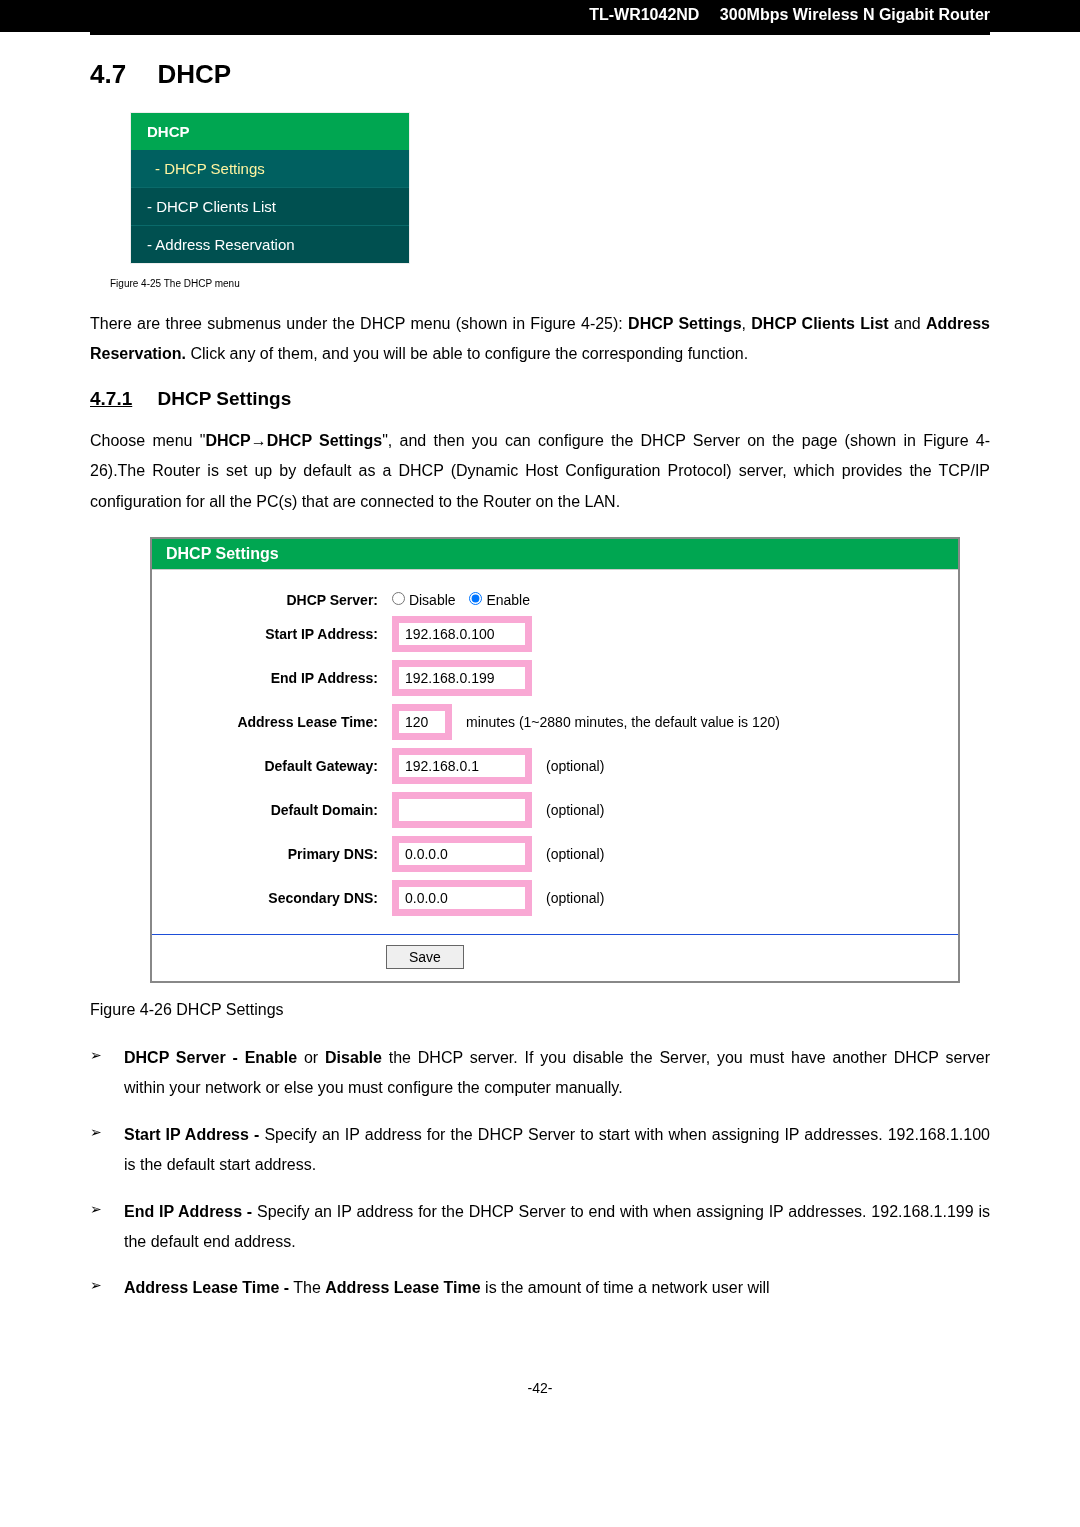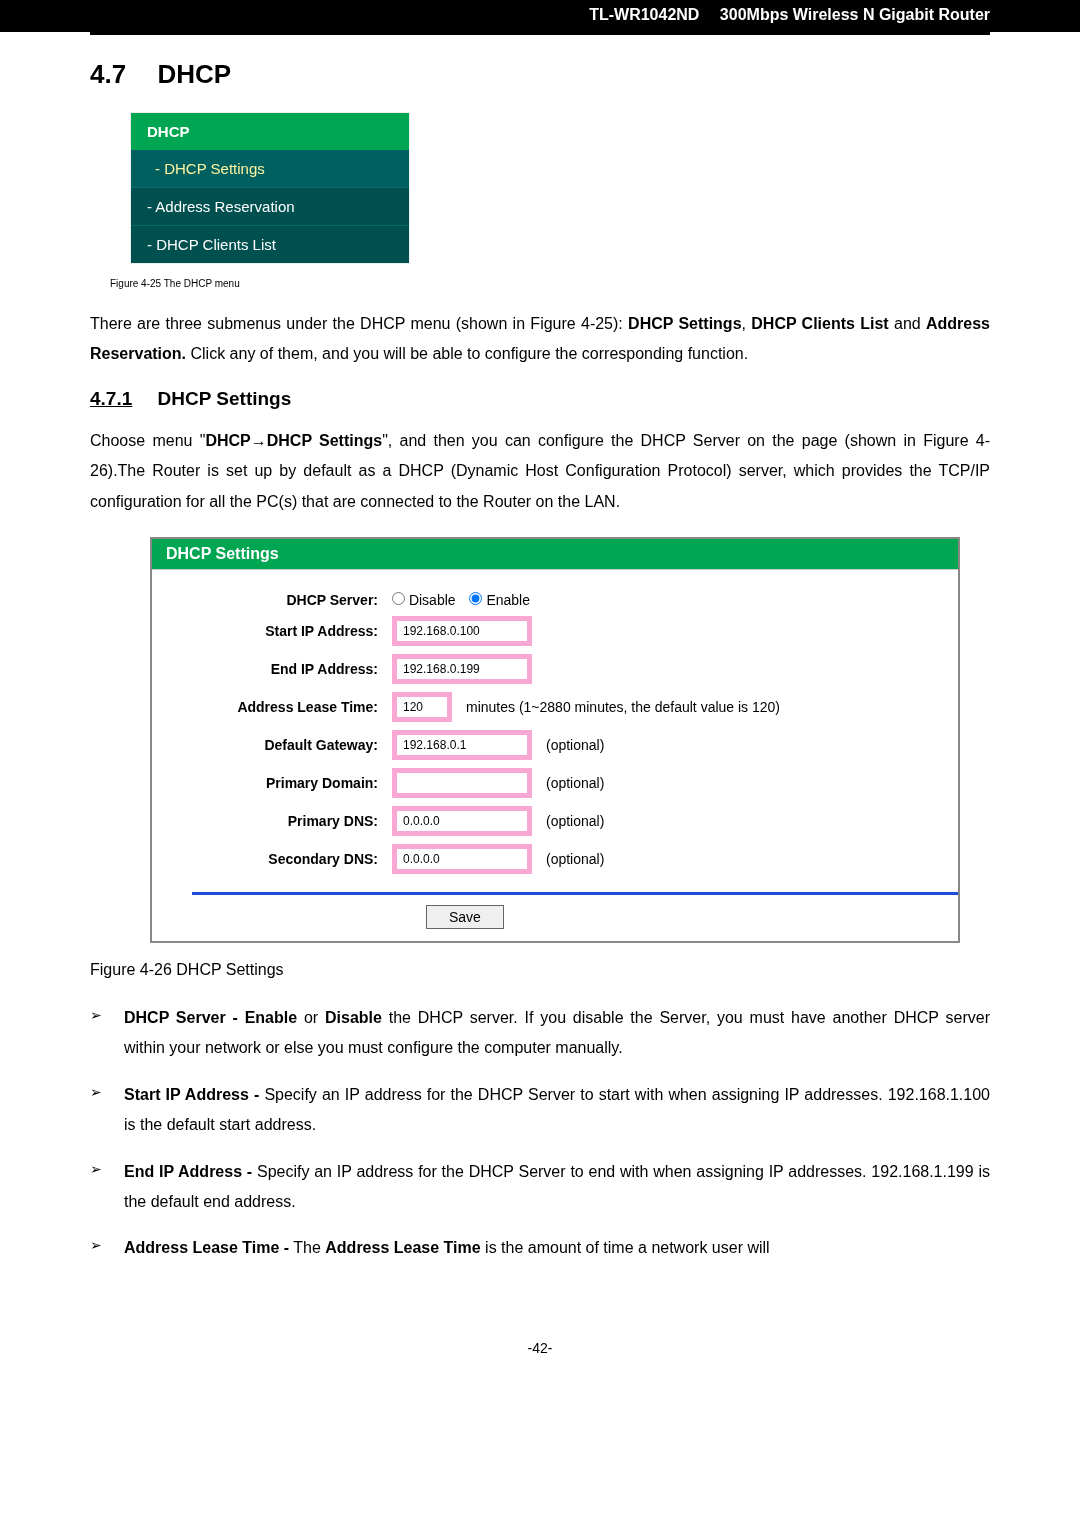--- a/index.html
+++ b/index.html
@@ -104,30 +104,29 @@
   }
   .form-label {
     width: 220px;
     text-align: right;
     font-weight: bold;
     padding-right: 14px;
   }
   .text-input {
     width: 140px;
     padding: 3px 6px;
-    font-size: 12px;
-    border: 5px solid #f9a8d4;
+    font-size: 14px;
+    border: 7px solid #f9a8d4;
   }
   .small-input { width: 60px; }
   .hint { margin-left: 14px; font-size: 14px; }
   .radio-group label { margin-right: 10px; font-size: 14px; }
   .panel-footer {
-    border-top: 3px solid #1d4ed8;
+    border-top: 1px solid #1d4ed8;
     padding: 10px 0 12px 234px;
-    margin-left: 40px;
   }
   .save-btn {
     padding: 3px 22px;
     font-size: 14px;
     border: 1px solid #666;
     background: #efefef;
   }
 
   .centered-caption {
     text-align: left;
@@ -176,22 +175,22 @@
 <div class="content">
 
   <h2 class="section-title">
     <span class="num">4.7</span>
     <span>DHCP</span>
   </h2>
 
   <div class="menu-block">
     <div class="menu-head">DHCP</div>
     <div class="menu-sel">- DHCP Settings</div>
+    <div class="menu-item">- DHCP Clients List</div>
     <div class="menu-item">- Address Reservation</div>
-    <div class="menu-item">- DHCP Clients List</div>
   </div>
 
   <div class="fig-caption">Figure 4-25    The DHCP menu</div>
 
   <p class="body">
     <span>There are three submenus under the DHCP menu (shown in </span><span>Figure 4-25</span><span>): </span><b>DHCP Settings</b><span>, </span><b>DHCP Clients List</b><span> and </span><b>Address Reservation.</b><span> Click any of them, and you will be able to configure the corresponding function.</span>
   </p>
 
   <h3 class="sub-title">
     <span class="sub-num">4.7.1</span>
@@ -230,21 +229,21 @@
         <span class="hint">minutes (1~2880 minutes, the default value is 120)</span>
       </div>
 
       <div class="form-row">
         <div class="form-label">Default Gateway:</div>
         <input class="text-input" value="192.168.0.1" style="">
         <span class="hint">(optional)</span>
       </div>
 
       <div class="form-row">
-        <div class="form-label">Primary Domain:</div>
+        <div class="form-label">Default Domain:</div>
         <input class="text-input" value="" style="">
         <span class="hint">(optional)</span>
       </div>
 
       <div class="form-row">
         <div class="form-label">Primary DNS:</div>
         <input class="text-input" value="0.0.0.0" style="">
         <span class="hint">(optional)</span>
       </div>
 

